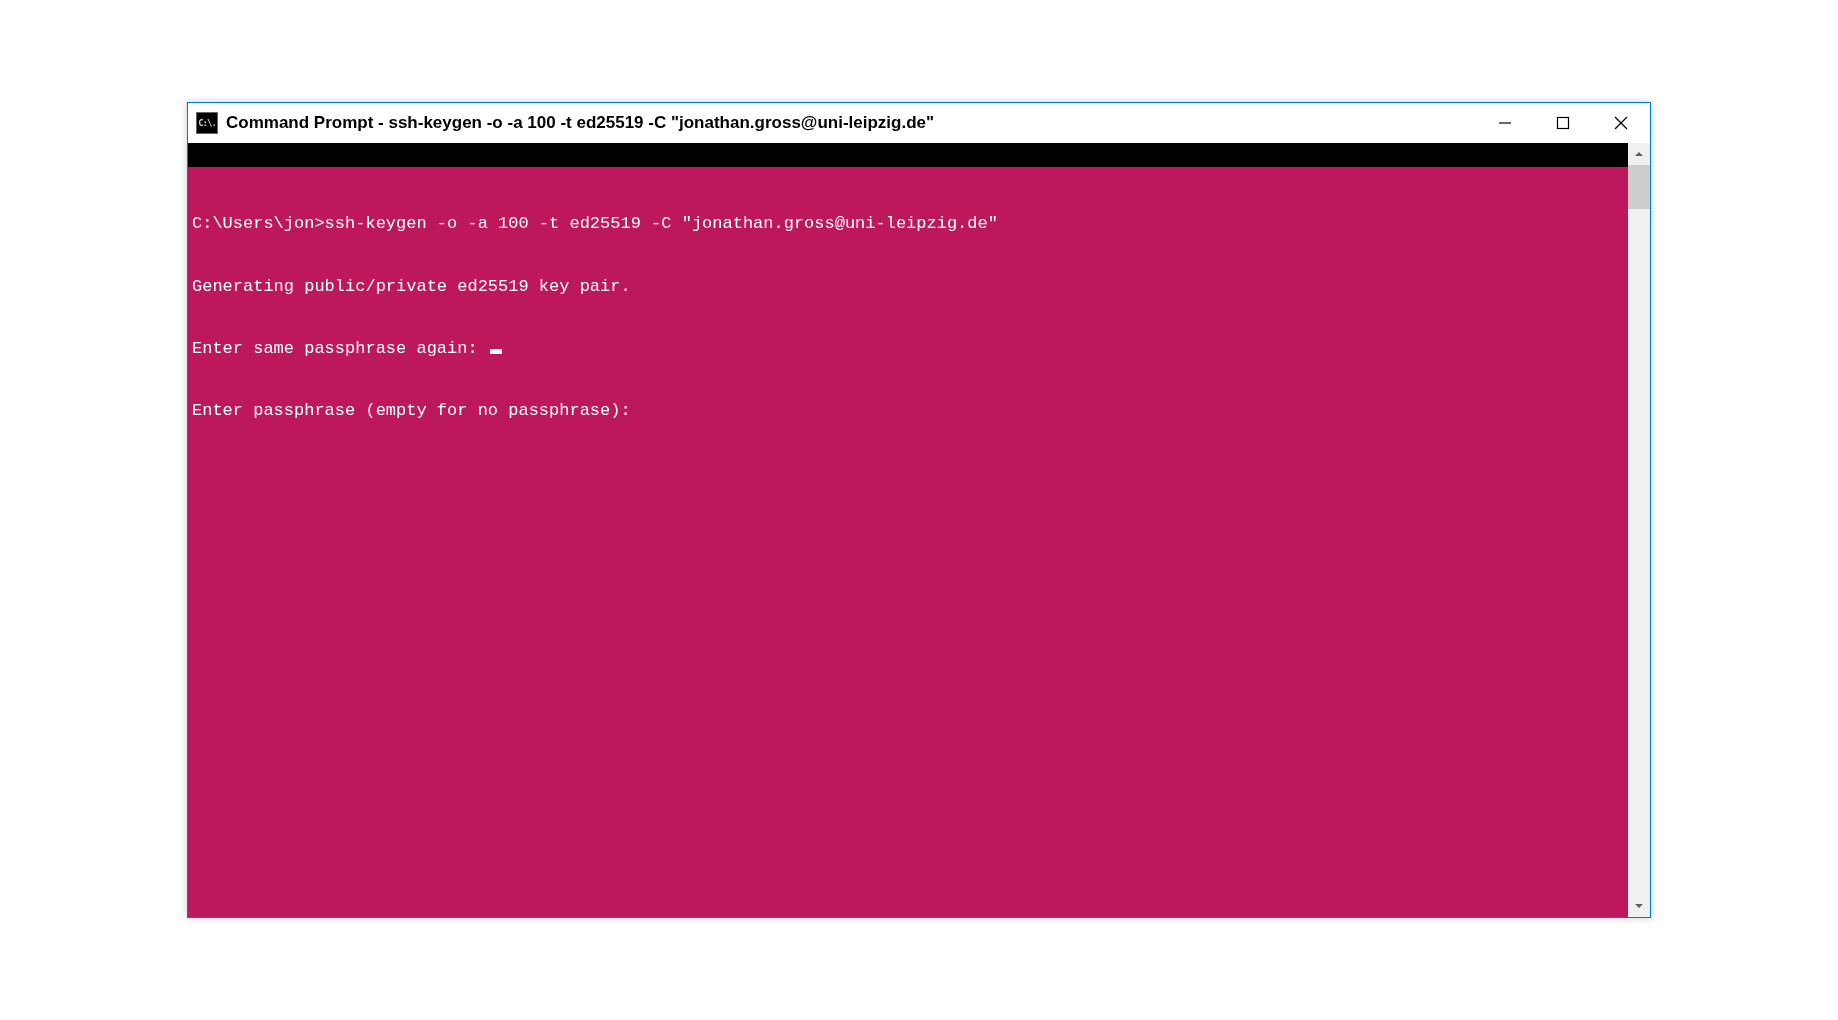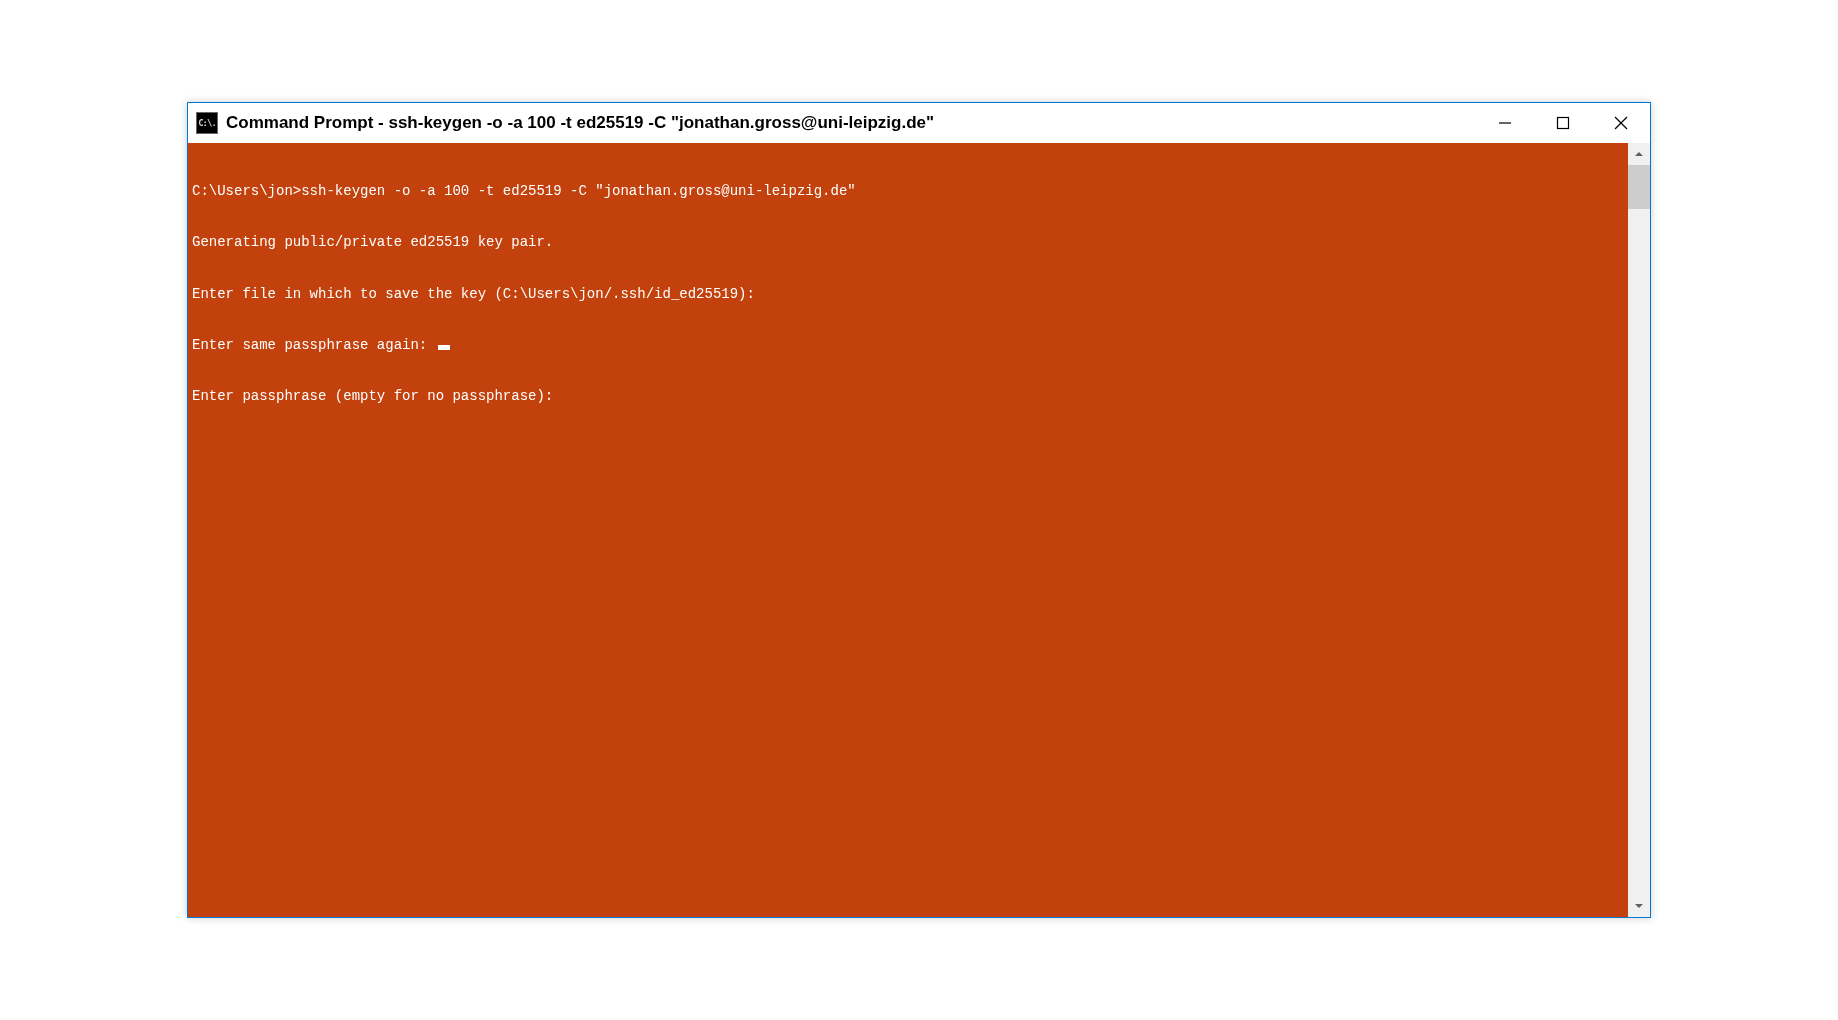--- a/index.html
+++ b/index.html
@@ -81,28 +81,29 @@
       fill: none;
     }
     .content-wrap {
       flex: 1;
       display: flex;
       background: #000000;
       position: relative;
     }
     .terminal {
       flex: 1;
-      background: #c2410c;
+      background: #be185d;
       color: #ffffff;
       font-family: Consolas, "Courier New", monospace;
-      font-size: 14px;
+      font-size: 17px;
       line-height: 1.22;
       padding: 6px 4px;
       white-space: pre;
       overflow: hidden;
+      margin-top: 24px;
     }
     .term-line {
       display: block;
     }
     .cursor {
       display: inline-block;
       width: 12px;
       height: 5px;
       background: #ffffff;
       vertical-align: baseline;
@@ -167,21 +168,20 @@
             <line x1="13" y1="1" x2="1" y2="13"></line>
           </svg>
       </button>
     </div>
   </div>
 
   <div class="content-wrap">
     <div class="terminal">
       <span class="term-line">C:\Users\jon&gt;ssh-keygen -o -a 100 -t ed25519 -C "jonathan.gross@uni-leipzig.de"</span>
       <span class="term-line">Generating public/private ed25519 key pair.</span>
-      <span class="term-line">Enter file in which to save the key (C:\Users\jon/.ssh/id_ed25519):</span>
       <span class="term-line"><span>Enter same passphrase again: </span><span class="cursor"></span></span>
       <span class="term-line">Enter passphrase (empty for no passphrase):</span>
     </div>
 
     <div class="scrollbar">
       <div class="scroll-btn">
         <svg viewBox="0 0 10 10">
             <path d="M1 7 L5 3 L9 7 Z"></path>
           </svg>
       </div>

